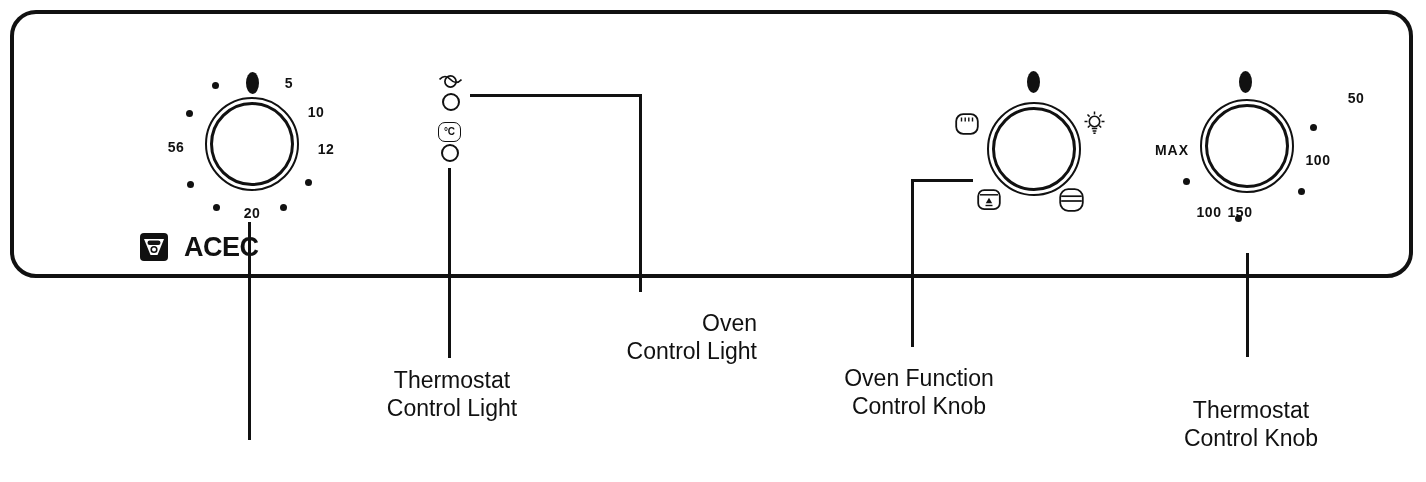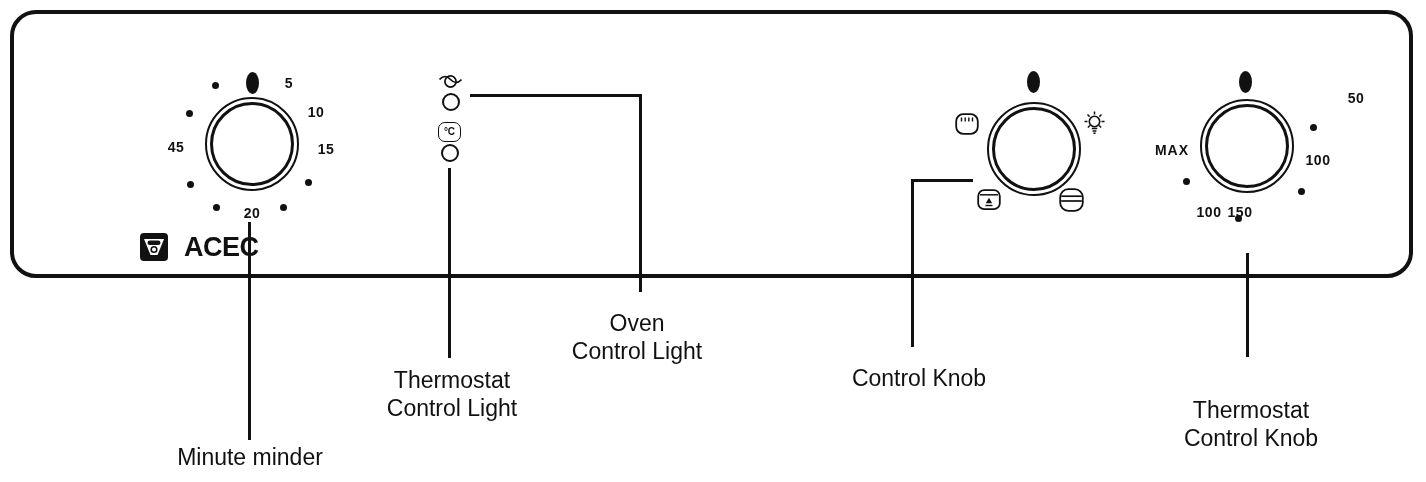--- a/index.html
+++ b/index.html
@@ -58,23 +58,23 @@
     <div class="knob-inner"></div>
   </div>
   <div class="dot" style="left:212px;top:82px;"></div>
   <div class="dot" style="left:186px;top:110px;"></div>
   <div class="dot" style="left:187px;top:181px;"></div>
   <div class="dot" style="left:213px;top:204px;"></div>
   <div class="dot" style="left:280px;top:204px;"></div>
   <div class="dot" style="left:305px;top:179px;"></div>
   <div class="scale-num" style="left:289px;top:83px;">5</div>
   <div class="scale-num" style="left:316px;top:112px;text-align:right;">10</div>
-  <div class="scale-num" style="left:326px;top:149px;">15</div>
+  <div class="scale-num" style="left:326px;top:149px;">12</div>
   <div class="scale-num" style="left:252px;top:213px;">20</div>
-  <div class="scale-num" style="left:176px;top:147px;">45</div>
+  <div class="scale-num" style="left:176px;top:147px;">56</div>
 
   <div class="brand">
     <span>
       <svg width="28" height="28" viewBox="0 0 28 28">
         <rect x="0" y="0" width="28" height="28" rx="4" fill="#111"></rect>
         <path d="M4 6 L24 6 L17.5 22 L10.5 22 Z" fill="#fff"></path>
         <rect x="7.5" y="7.5" width="13" height="4.5" rx="2.2" fill="#111"></rect>
         <circle cx="14" cy="16.5" r="2.8" fill="none" stroke="#111" stroke-width="1.6"></circle>
       </svg>
     </span>
@@ -147,32 +147,30 @@
   <div class="scale-num" style="left:1172px;top:150px;letter-spacing:1px;">MAX</div>
 
   <div class="cline" style="left:248px;top:222px;width:3px;height:218px;"></div>
   <div class="cline" style="left:448px;top:168px;width:3px;height:190px;"></div>
   <div class="cline" style="left:470px;top:94px;width:172px;height:3px;"></div>
   <div class="cline" style="left:639px;top:94px;width:3px;height:198px;"></div>
   <div class="cline" style="left:911px;top:179px;width:62px;height:3px;"></div>
   <div class="cline" style="left:911px;top:179px;width:3px;height:168px;"></div>
   <div class="cline" style="left:1246px;top:253px;width:3px;height:104px;"></div>
 
-  <div class="callout" style="left:130px;top:443px;">
-    <div>Minute minder</div>
-  </div>
   <div class="callout" style="left:332px;top:366px;">
     <div>Thermostat</div>
     <div>Control Light</div>
   </div>
-  <div class="callout" style="left:517px;top:309px;">
+  <div class="callout" style="left:517px;top:309px;text-align:right;">
     <div>Oven</div>
     <div>Control Light</div>
   </div>
   <div class="callout" style="left:799px;top:364px;">
+    <div>Oven Function</div>
     <div>Control Knob</div>
   </div>
   <div class="callout" style="left:1131px;top:396px;">
     <div>Thermostat</div>
     <div>Control Knob</div>
   </div>
 
 </div>
 
 </body></html>

